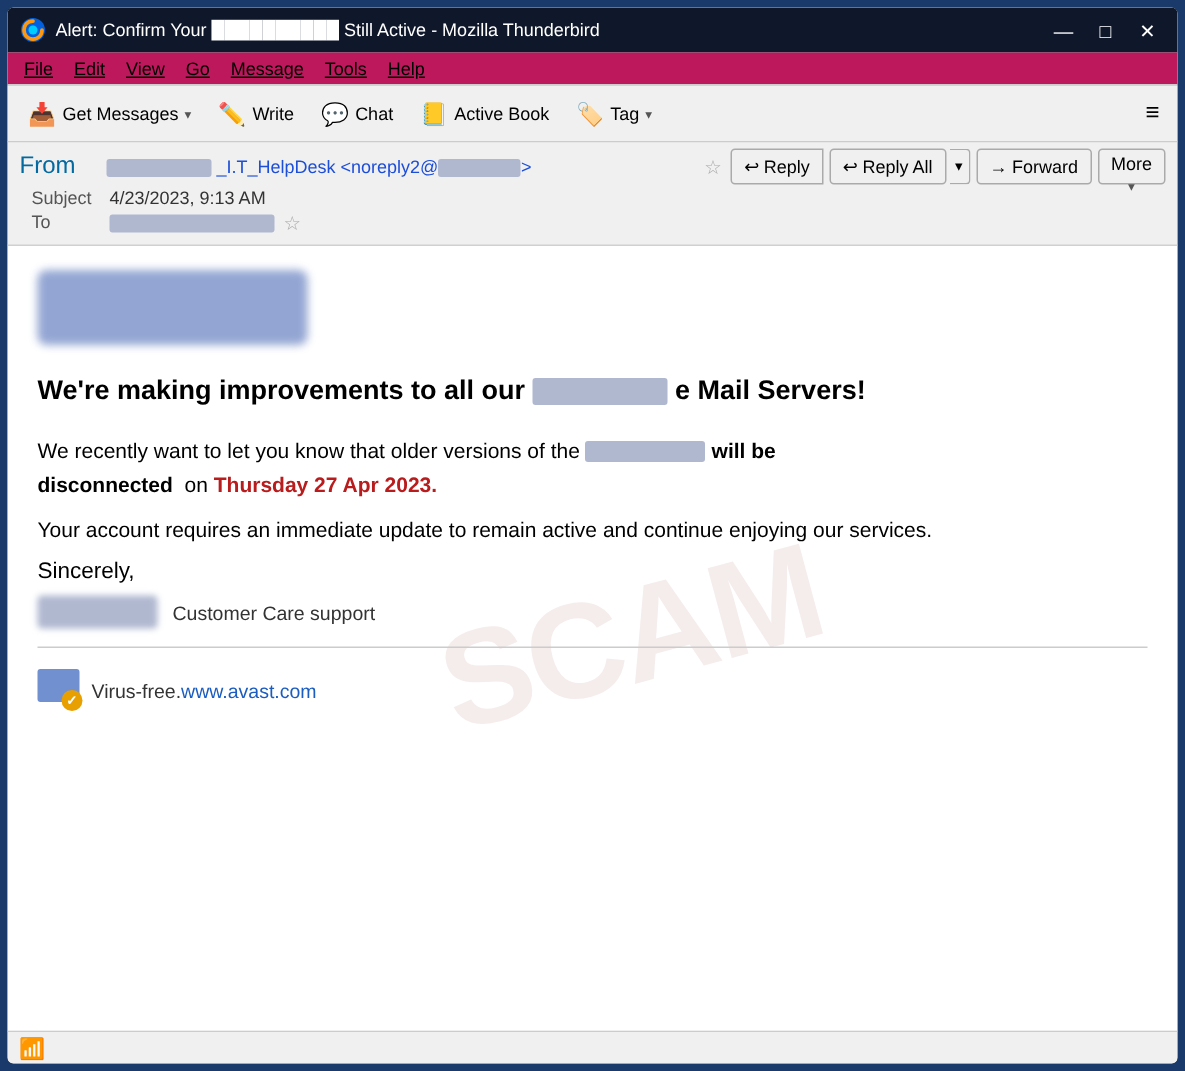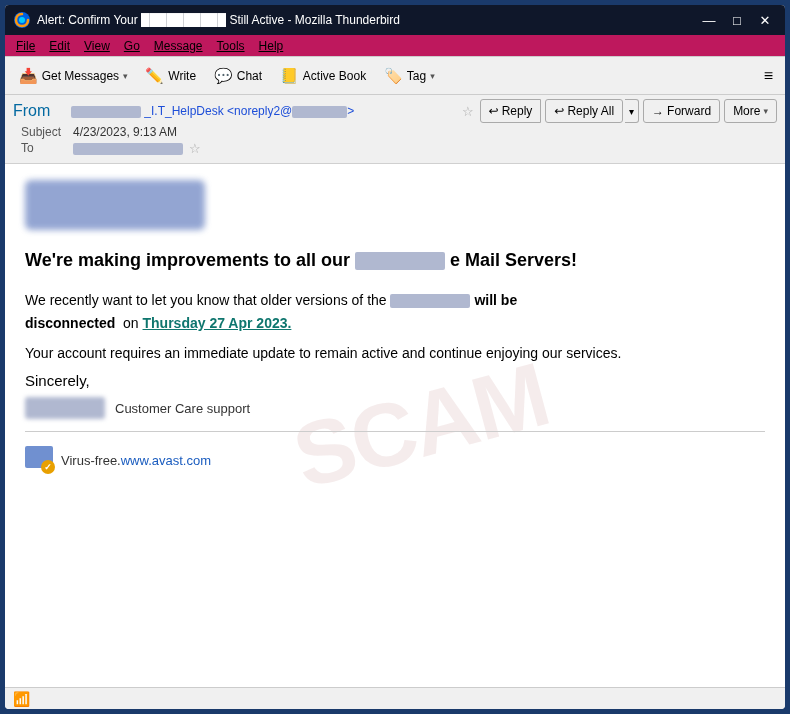--- a/index.html
+++ b/index.html
@@ -275,21 +275,21 @@
       margin-bottom: 8px;
     }
     .body-para .blurred {
       display: inline-block;
       background: #b0b8d0;
       border-radius: 2px;
       height: 14px;
       vertical-align: middle;
     }
     .body-para .bold { font-weight: bold; }
-    .body-para .blue { color: #0f766e; text-decoration: underline; }
+    .body-para .blue { color: #b91c1c; }
 
     .cta-link {
       display: inline-block;
       color: #1a5cbf;
       font-size: 18px;
       font-weight: bold;
       text-decoration: underline;
       margin: 12px 0 16px 0;
       cursor: pointer;
     }
@@ -457,21 +457,21 @@
         </button>
         <button class="reply-btn no-right-radius" style="border-radius:3px;margin-left:2px;">
           <span>↩</span>
           <span>Reply All</span>
         </button>
         <button class="split-arrow">▾</button>
         <button class="reply-btn" style="margin-left:2px;">
           <span>→</span>
           <span>Forward</span>
         </button>
-        <button class="reply-btn" style="margin-left:2px;">
+        <button class="reply-btn" style="margin-left:2px;flex-direction:column;">
           <span>More</span>
           <span class="toolbar-dropdown-arrow">▾</span>
         </button>
       </div>
     </div>
 
     <div class="subject-row">
       <span class="subject-label">Subject</span>
       <span class="date-text">4/23/2023, 9:13 AM</span>
     </div>

